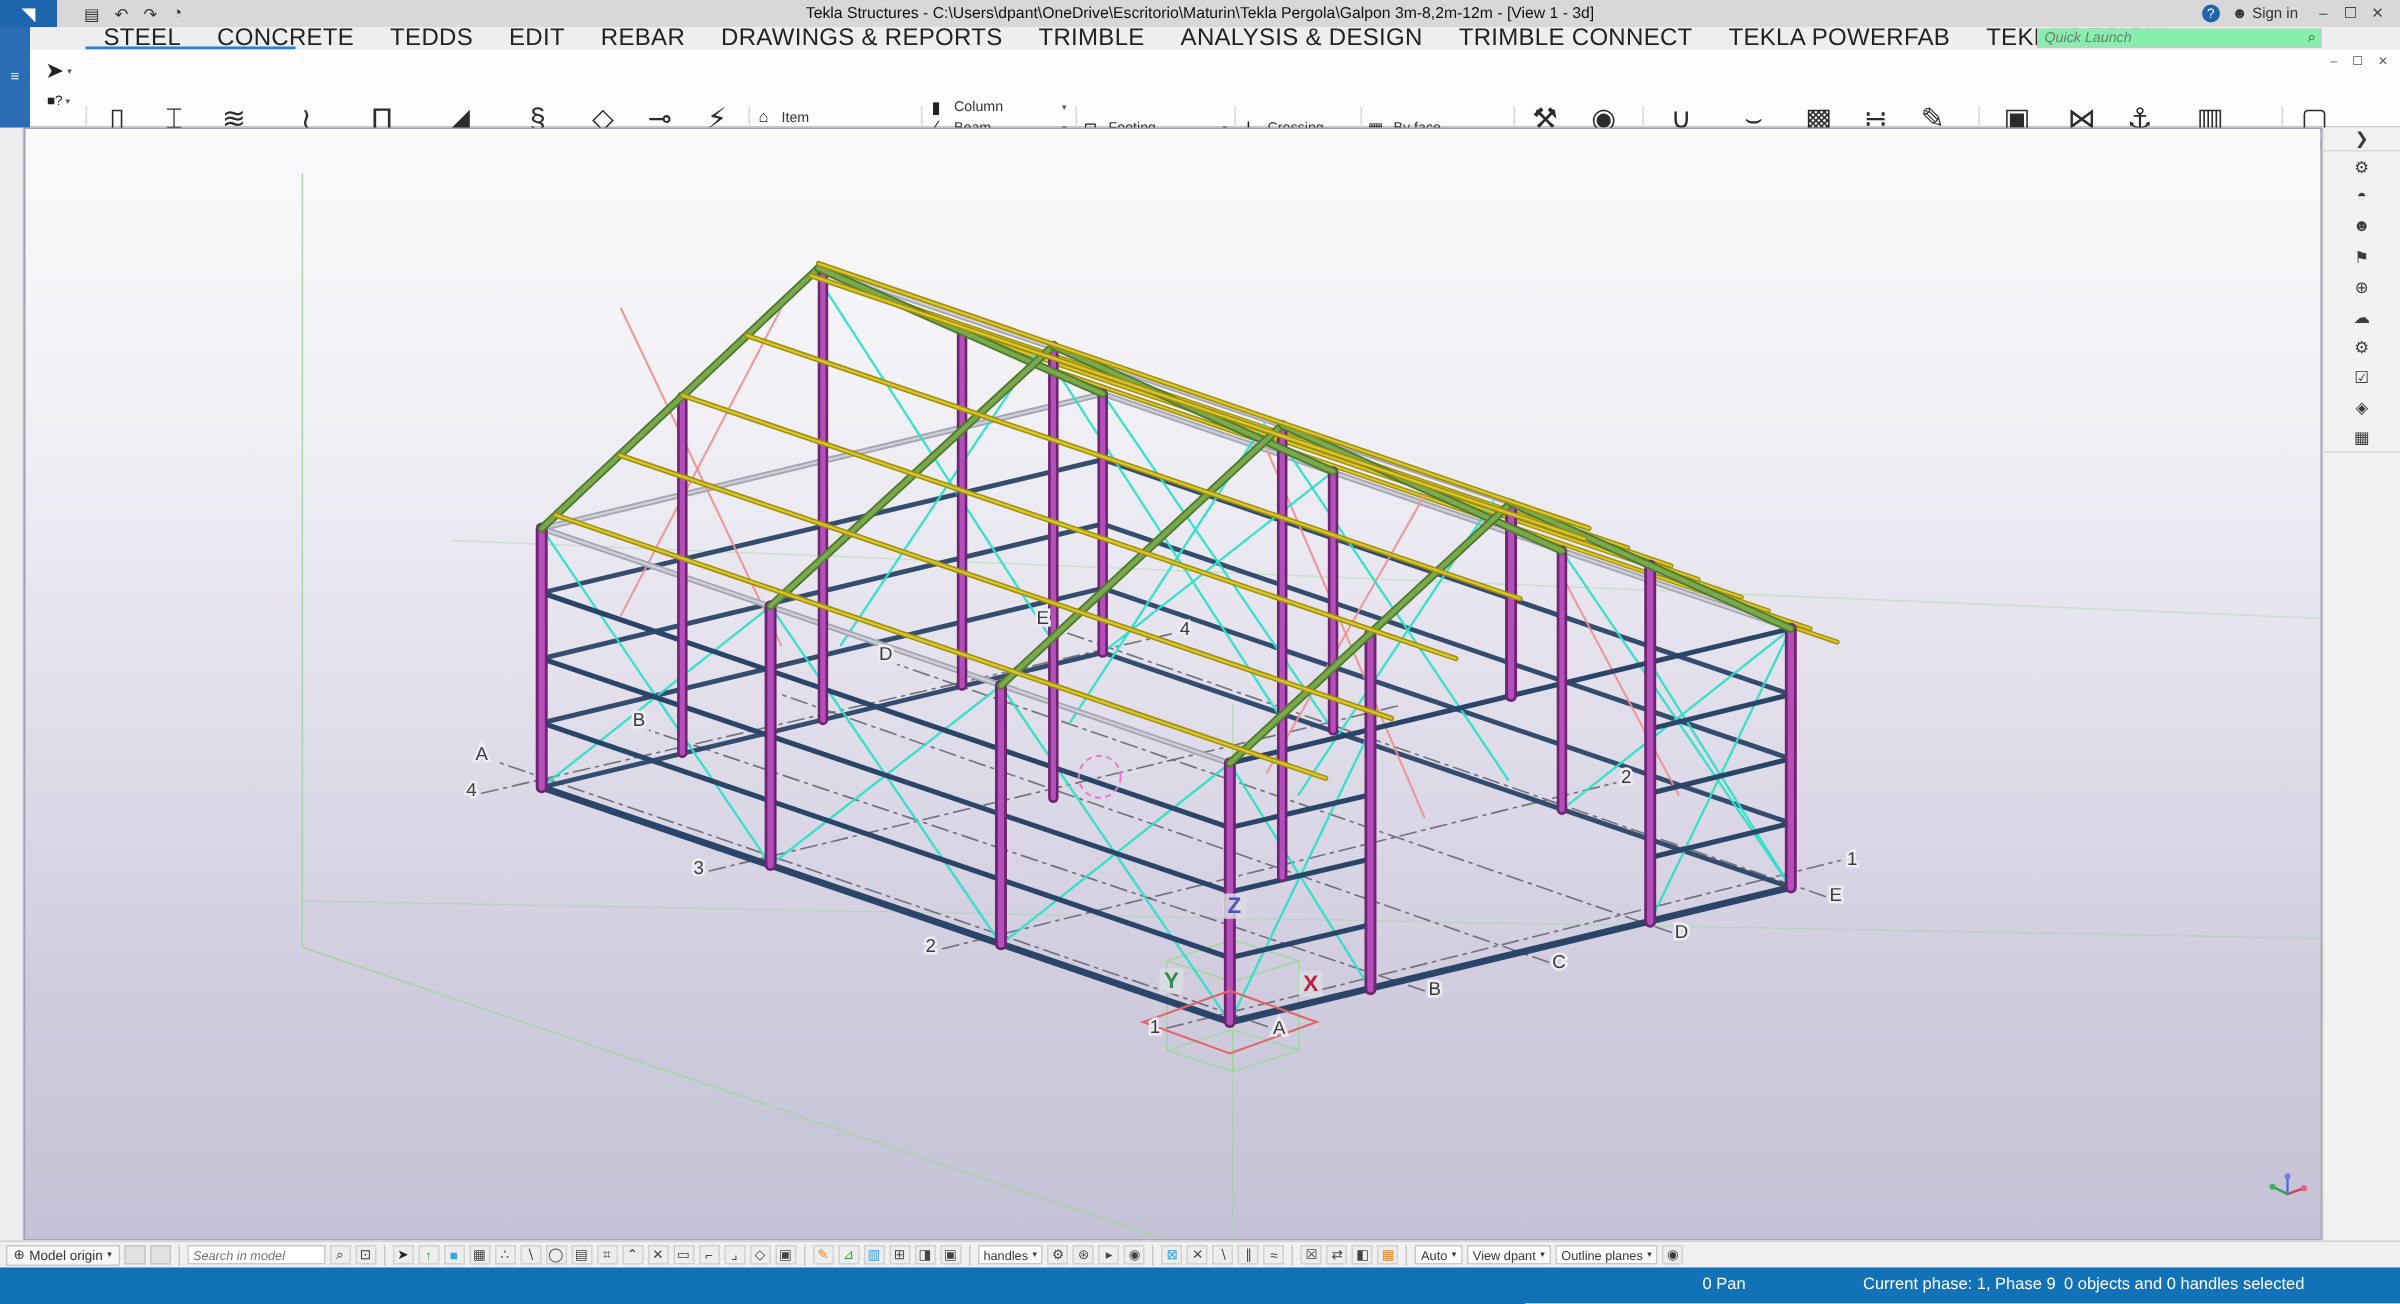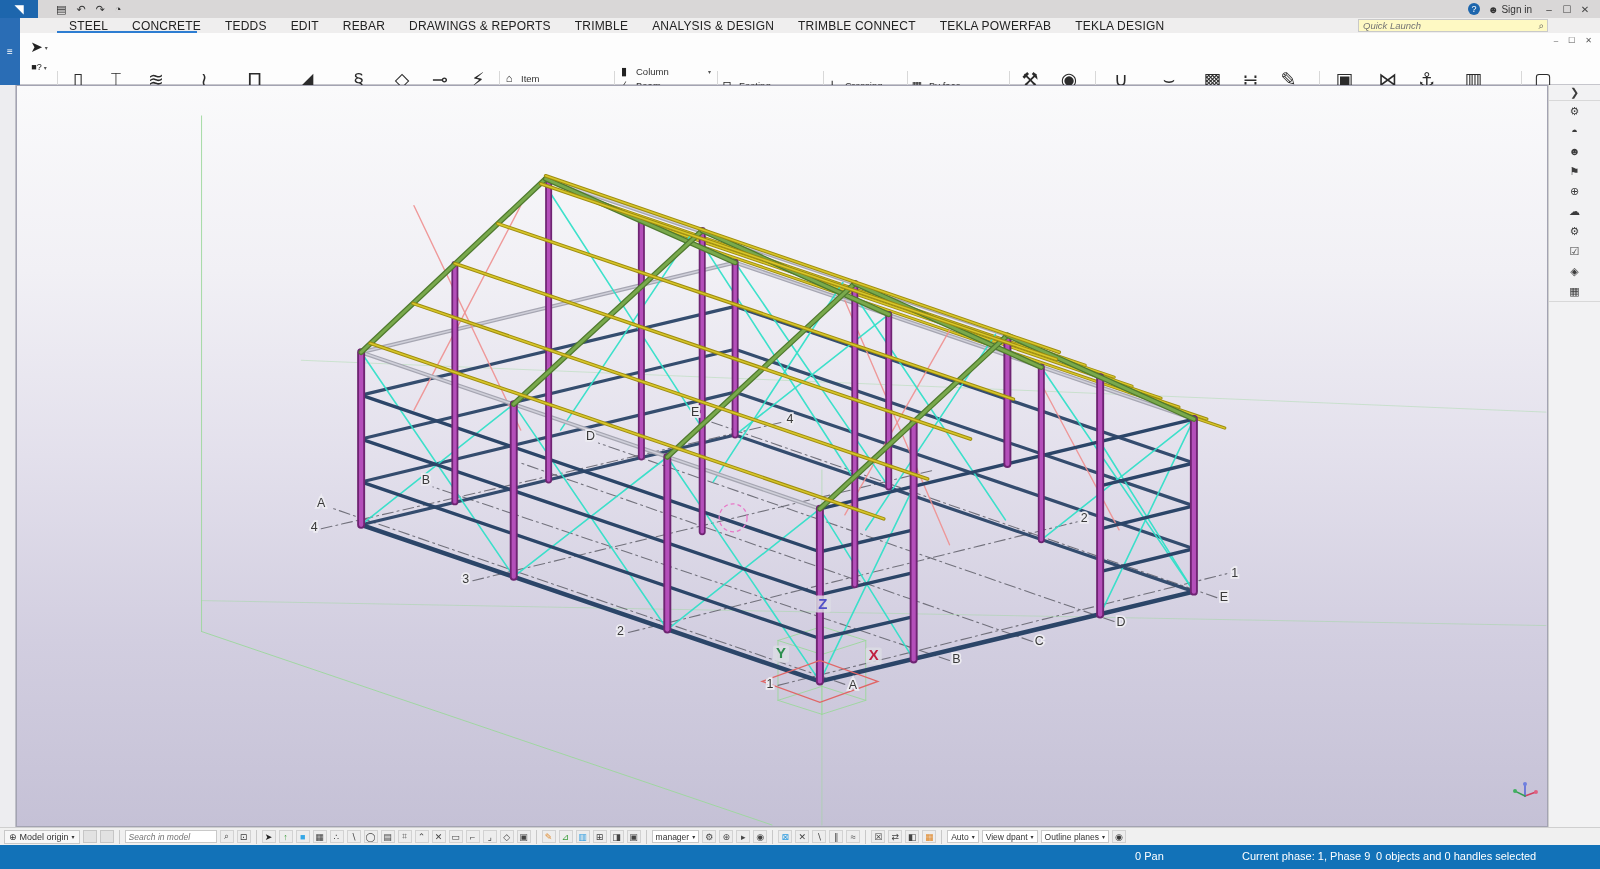--- a/index.html
+++ b/index.html
@@ -10,23 +10,23 @@
   .qa{display:flex;gap:10px;margin-left:18px;color:#333;font-size:11px;}
   .qa span{cursor:default;}
   .tb-title{position:absolute;left:0;right:0;text-align:center;font-size:10.5px;color:#111;pointer-events:none;}
   .tb-right{margin-left:auto;display:flex;align-items:center;gap:8px;padding-right:6px;z-index:2;}
   .help-circle{width:12px;height:12px;border-radius:50%;background:#1d66ad;color:#fff;font-size:9px;display:flex;align-items:center;justify-content:center;}
   .signin{display:flex;align-items:center;gap:3px;color:#333;font-size:10px;}
   .winbtn{width:18px;text-align:center;color:#444;font-size:10px;}
   
   .tabrow{position:absolute;left:0;top:18px;width:1600px;height:15px;background:#efeeee;display:flex;align-items:center;}
   .tabs{display:flex;margin-left:57px;gap:0;}
-  .tab{padding:0 12px;font-size:12px;color:#222;letter-spacing:.2px;height:19px;display:flex;align-items:center;}
+  .tab{padding:0 12px;font-size:16px;color:#222;letter-spacing:.2px;height:19px;display:flex;align-items:center;}
   .tab-underline{position:absolute;left:57px;top:13px;width:140px;height:2px;background:#2d7dd2;}
-  .quicklaunch{position:absolute;right:52px;top:1px;width:190px;height:13px;background:#fef9c3;border:1px solid #c9c9c9;display:flex;align-items:center;}
+  .quicklaunch{position:absolute;right:52px;top:1px;width:190px;height:13px;background:#86efac;border:1px solid #c9c9c9;display:flex;align-items:center;}
   .quicklaunch input{border:0;outline:0;flex:1;font-size:9.5px;font-style:italic;color:#777;padding:0 4px;background:transparent;}
   .quicklaunch .mag{color:#555;font-size:10px;padding-right:3px;}
   
   .ribbon{position:absolute;left:0;top:33px;width:1600px;height:52px;background:#fdfdfd;border-bottom:1px solid #c6c6cc;}
   .bluestrip{position:absolute;left:0;top:18px;width:20px;height:67px;background:#2a6db5;color:#fff;display:flex;align-items:center;justify-content:center;font-size:10px;z-index:3;}
   .selcol{position:absolute;left:22px;top:38px;width:34px;display:flex;flex-direction:column;gap:6px;align-items:center;}
   .selcol .row{display:flex;align-items:center;gap:2px;color:#222;}
   .dd{font-size:6px;color:#555;}
   .rgroup{position:absolute;top:35px;height:48px;display:flex;}
   .rgroup.big{align-items:flex-start;gap:2px;}
@@ -67,20 +67,21 @@
 <body>
 
 <div class="titlebar">
   <div class="logo">◥</div>
   <div class="qa" id="qa-icons">
       <span>▤</span>
       <span>↶</span>
       <span>↷</span>
       <span>◔</span>
     </div>
+  <div class="tb-title">Tekla Structures - C:\Users\dpant\OneDrive\Escritorio\Maturin\Tekla Pergola\Galpon 3m-8,2m-12m - [View 1 - 3d]</div>
   <div class="tb-right">
     <div class="help-circle">?</div>
     <div class="signin">
       <span>☻</span>
       <span>Sign in</span>
     </div>
     <div id="win-controls" style="display:flex">
         <span class="winbtn">–</span>
         <span class="winbtn">☐</span>
         <span class="winbtn">✕</span>
@@ -575,21 +576,21 @@
     <div class="bb-sq" style="color: rgb(68, 68, 68);">▣</div>
     <div class="bb-sep"></div>
     <div class="bb-sq" style="color: rgb(224, 138, 46);">✎</div>
     <div class="bb-sq" style="color: rgb(58, 158, 58);">⊿</div>
     <div class="bb-sq" style="color: rgb(46, 156, 224);">▥</div>
     <div class="bb-sq" style="color: rgb(68, 68, 68);">⊞</div>
     <div class="bb-sq" style="color: rgb(68, 68, 68);">◨</div>
     <div class="bb-sq" style="color: rgb(68, 68, 68);">▣</div>
     <div class="bb-sep"></div>
     <div class="bb-select">
-      <span>manager</span>
+      <span>handles</span>
       <span style="font-size: 6px;">▾</span>
     </div>
     <div class="bb-sq" style="color: rgb(68, 68, 68);">⚙</div>
     <div class="bb-sq" style="color: rgb(68, 68, 68);">⊛</div>
     <div class="bb-sq" style="color: rgb(68, 68, 68);">▸</div>
     <div class="bb-sq" style="color: rgb(68, 68, 68);">◉</div>
     <div class="bb-sep"></div>
     <div class="bb-sq" style="color: rgb(46, 156, 224);">⊠</div>
     <div class="bb-sq" style="color: rgb(68, 68, 68);">✕</div>
     <div class="bb-sq" style="color: rgb(68, 68, 68);">∖</div>

